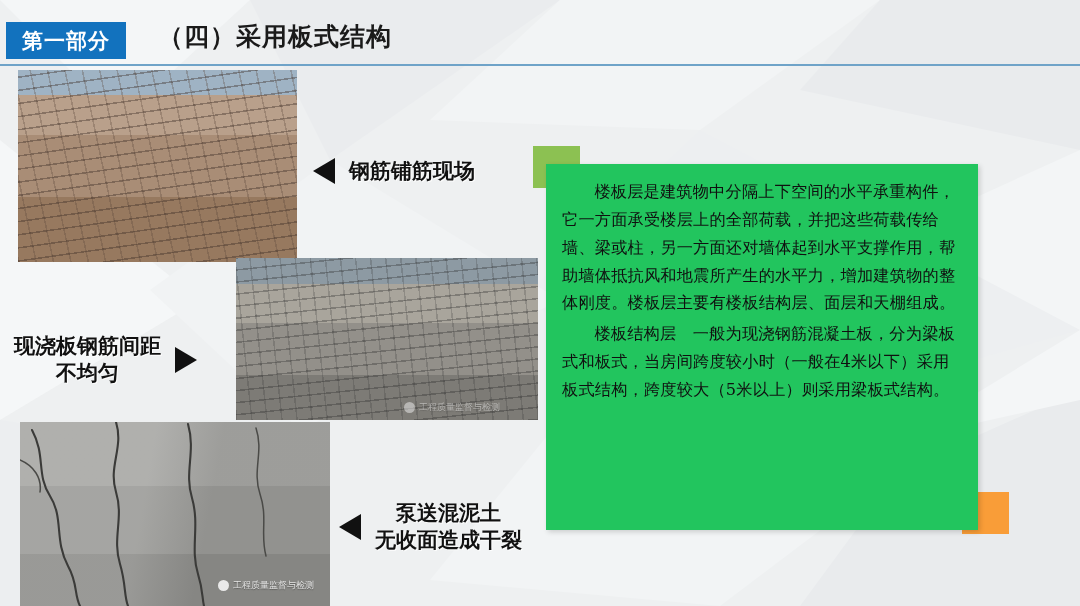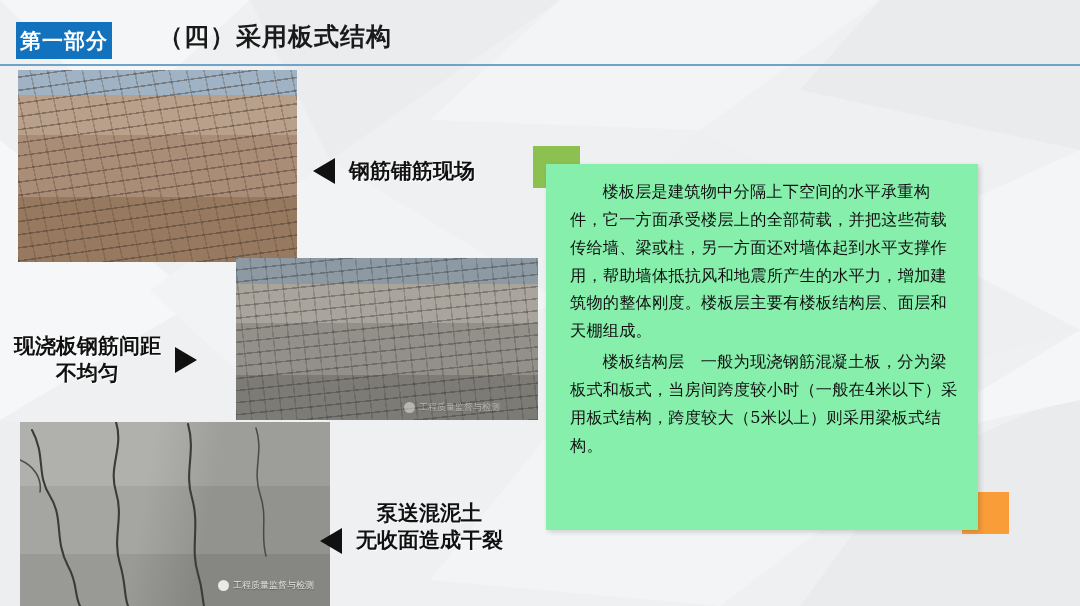--- a/index.html
+++ b/index.html
@@ -12,22 +12,22 @@
     position:relative;
     width:1080px; height:606px;
     background:#eef0f2;
     overflow:hidden;
   }
   
   .bg-svg { position:absolute; inset:0; width:1080px; height:606px; }
 
   
   .hdr-badge {
-    position:absolute; left:16px; top:22px;
-    width:96px; height:37px;
+    position:absolute; left:6px; top:22px;
+    width:120px; height:37px;
     background:#1272be;
     display:flex; align-items:center; justify-content:center;
   }
   .hdr-badge span {
     color:#ffffff; font-size:21px; font-weight:bold;
     letter-spacing:1px;
     font-family:"DejaVu Sans", sans-serif;
   }
   .hdr-title {
     position:absolute; left:158px; top:20px;
@@ -99,38 +99,38 @@
     text-shadow:1px 1px 0 rgba(255,255,255,.85);
   }
   .tri {
     width:0; height:0; flex:0 0 auto;
   }
   .tri-left  { border-top:13px solid transparent; border-bottom:13px solid transparent; border-right:22px solid #111; }
   .tri-right { border-top:13px solid transparent; border-bottom:13px solid transparent; border-left:22px solid #111; }
 
   .cap-rebar  { left:313px; top:158px; }
   .cap-spacing{ left:14px;  top:333px; }
-  .cap-pump   { left:320px; top:500px;align-items:flex-end; }
+  .cap-pump   { left:339px; top:500px; }
   .cap-txt.two-line { text-align:center; white-space:pre-line; }
 
   
   .deco-green {
     position:absolute; left:533px; top:146px;
     width:47px; height:42px; background:#8cc152; z-index:1;
   }
   .deco-orange {
     position:absolute; left:962px; top:492px;
     width:47px; height:42px; background:#f99d38; z-index:1;
   }
   .blue-panel {
     position:absolute; left:546px; top:164px;
     width:432px; height:366px;
-    background:#86efac;
+    background:#22c55e;
     z-index:2;
-    padding:14px 16px 10px 24px;
+    padding:14px 16px 10px 16px;
     box-shadow:2px 2px 5px rgba(0,0,0,.16);
   }
   .blue-panel p {
     color:#101010;
     font-family:"DejaVu Serif", serif;
     font-size:16.2px;
     line-height:1.72;
     text-indent:2em;
     letter-spacing:.2px;
   }

